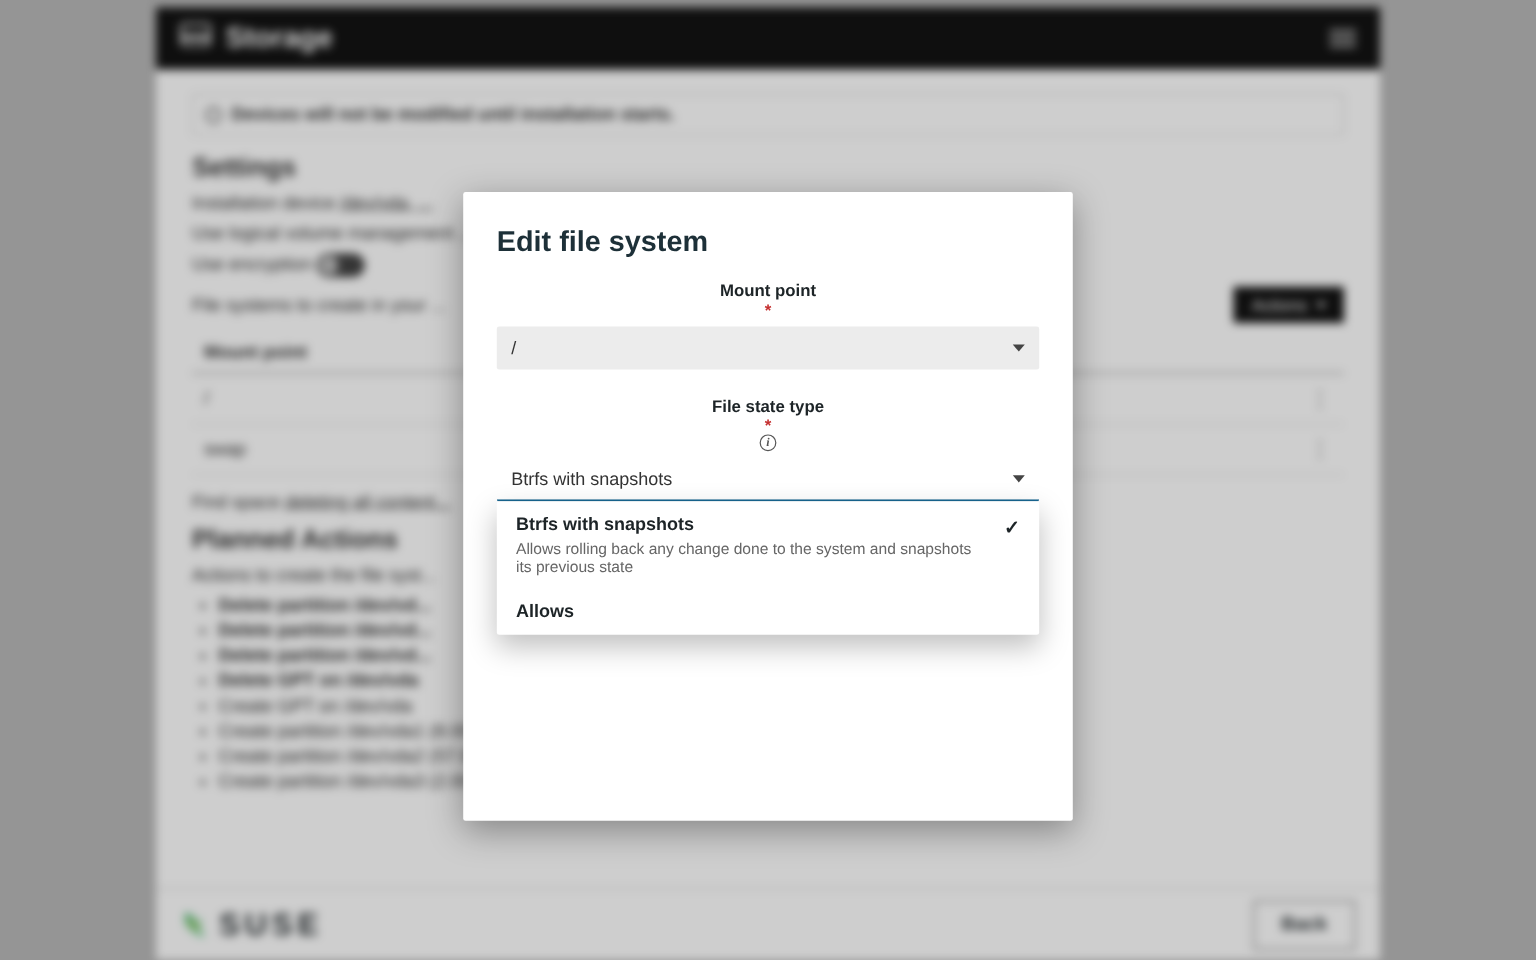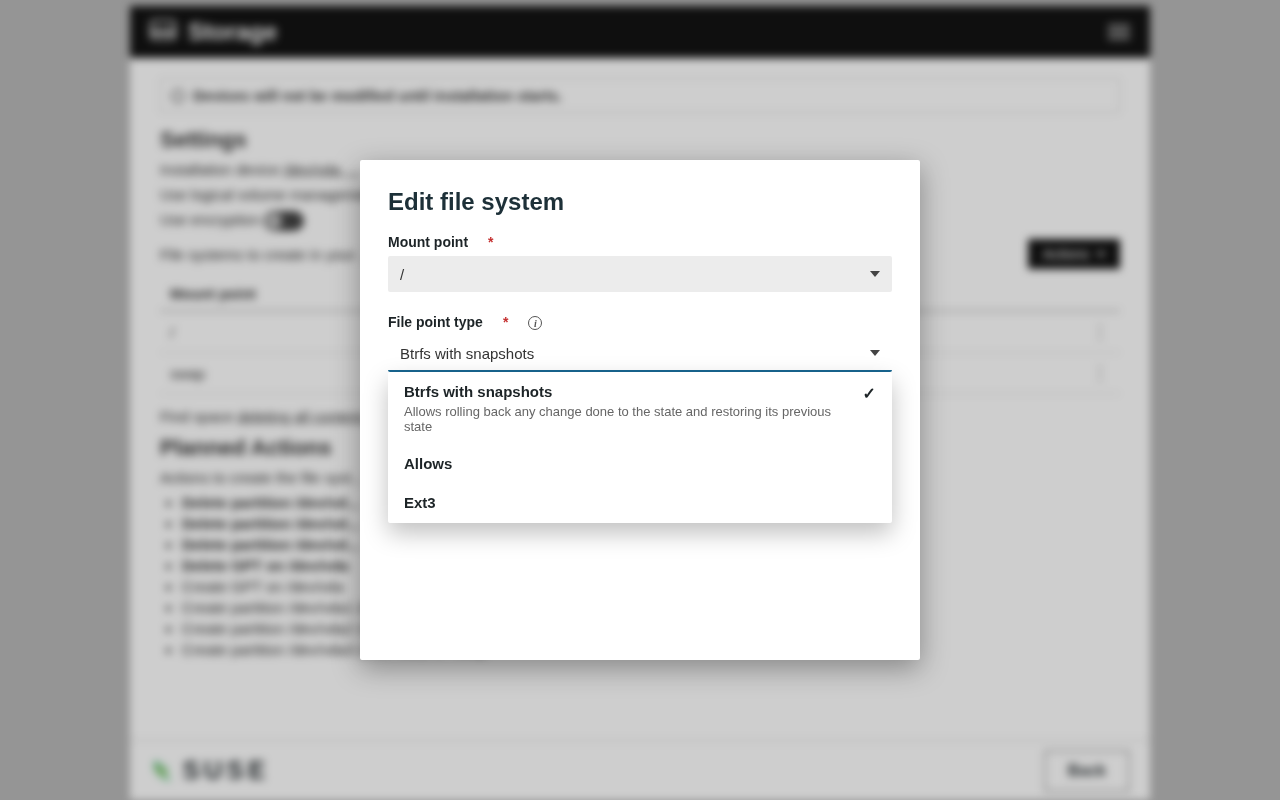--- a/index.html
+++ b/index.html
@@ -74,27 +74,27 @@
   .back-btn{ border:2px solid #aaa; padding:10px 22px; font-weight:700; background:#fff;}
 
   
   .overlay {
     position: absolute; inset:0;
     background: rgba(60,60,60,0.25);
   }
   .modal {
     position:absolute;
     left:50%; top:160px;
-    width:560px; transform:translateX(-50%);
+    width:508px; transform:translateX(-50%);
     background:#fff; box-shadow:0 8px 28px rgba(0,0,0,.35);
     border-radius:2px;
-    padding: 28px 28px 24px;
+    padding: 28px 28px 2px;
   }
   .modal h2 { margin:0 0 18px; font-size:24px; font-weight:800; color:#1d3038;}
-  .mlabel { font-size:14px; font-weight:700; margin-bottom:6px; display:flex; align-items:flex-end; gap:20px;}
+  .mlabel { font-size:14px; font-weight:700; margin-bottom:6px; display:flex; align-items:center; gap:0;flex-direction:column;}
   .req { color: var(--red); }
   .info-icon {
     width:14px;height:14px;border:1.5px solid #555;border-radius:50%;
     display:inline-flex;align-items:center;justify-content:center;
     font-size:10px;font-weight:700;color:#555;font-style:italic;font-family:serif;
   }
   .mselect {
     width:100%; background:#ececec; border:none; height:36px;
     padding:0 12px; font-size:15px; display:flex; align-items:center;
     justify-content:space-between; color:#333; border-radius:2px;
@@ -228,45 +228,40 @@
       <span class="req">*</span>
   </div>
   <div class="mselect">
     <span>/</span>
     <span class="caret-down"></span>
   </div>
 
   <div style="height:22px"></div>
 
   <div class="mlabel">
-    <span>File point type</span>
+    <span>File state type</span>
       <span class="req">*</span>
     <span class="info-icon">i</span>
   </div>
 
   <div id="fs-anchor">
     <div class="mselect open">
       <span>Btrfs with snapshots</span>
       <span class="caret-down"></span>
     </div>
     <div class="dd-panel" id="fs-options">
         <div class="dd-item">
           <div class="dd-text">
             <div class="dd-label">Btrfs with snapshots</div>
-            <div class="dd-desc">Allows rolling back any change done to the state and restoring its previous state</div>
+            <div class="dd-desc">Allows rolling back any change done to the system and snapshots its previous state</div>
           </div>
           <div class="check">✓</div>
         </div>
         <div class="dd-item">
           <div class="dd-text">
             <div class="dd-label">Allows</div>
           </div>
         </div>
-        <div class="dd-item">
-          <div class="dd-text">
-            <div class="dd-label">Ext3</div>
-          </div>
-        </div>
       </div>
   </div>
 
   <div style="height:264px"></div>
 </div>
 
 </body></html>

